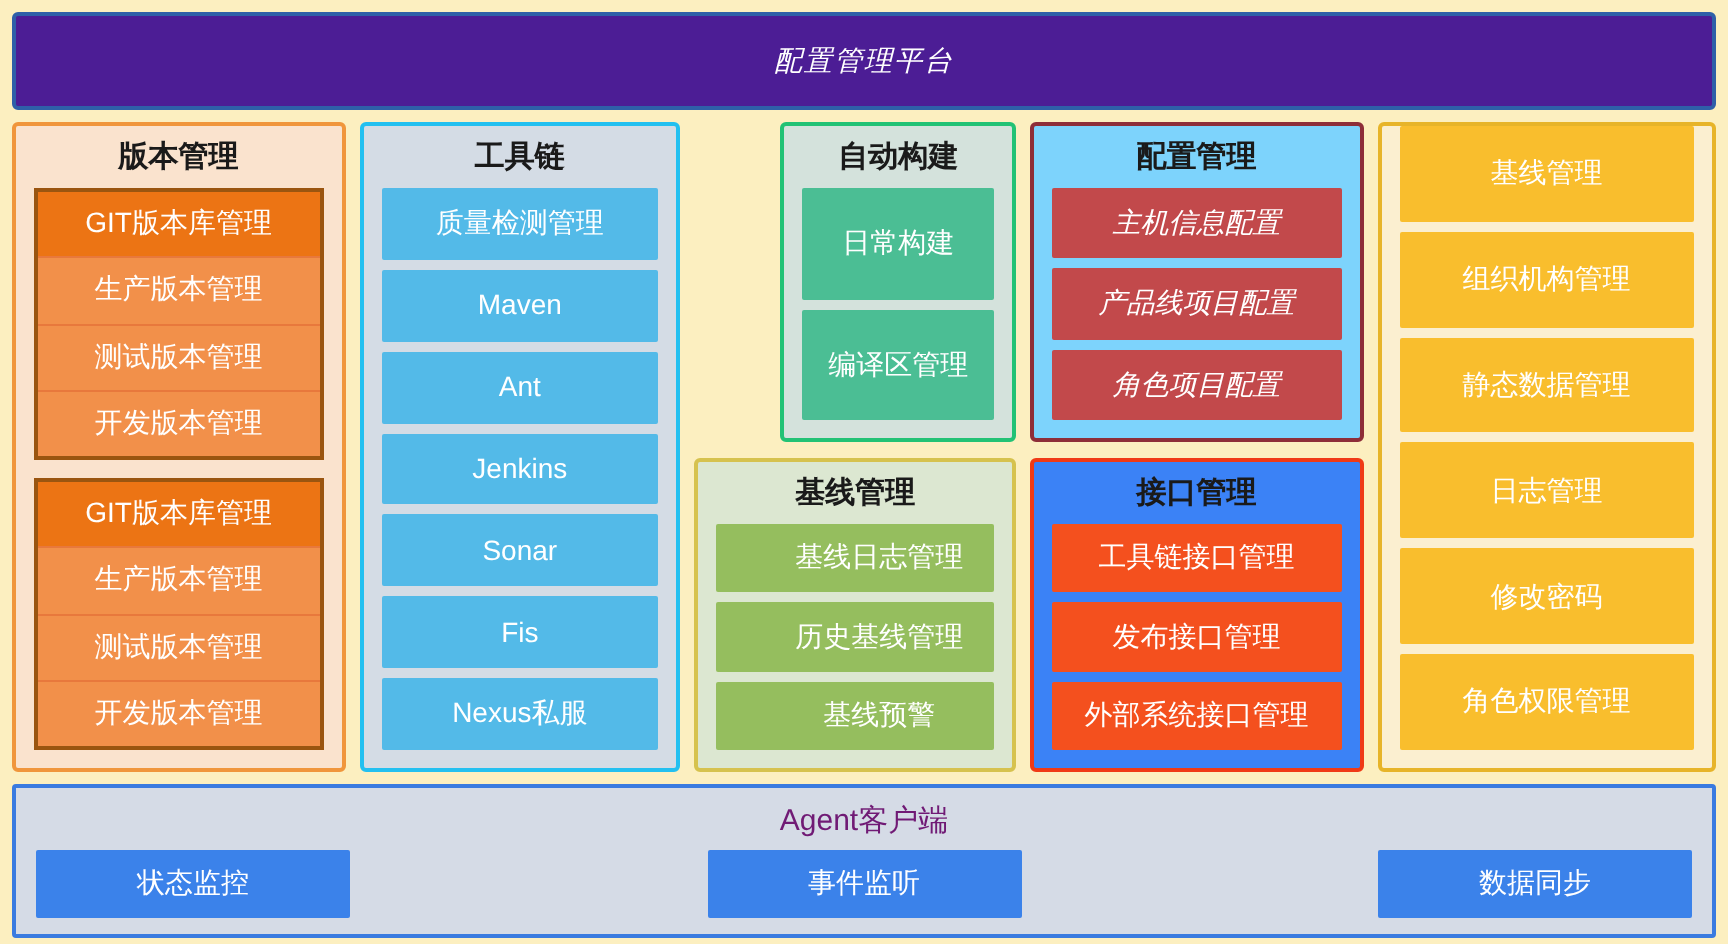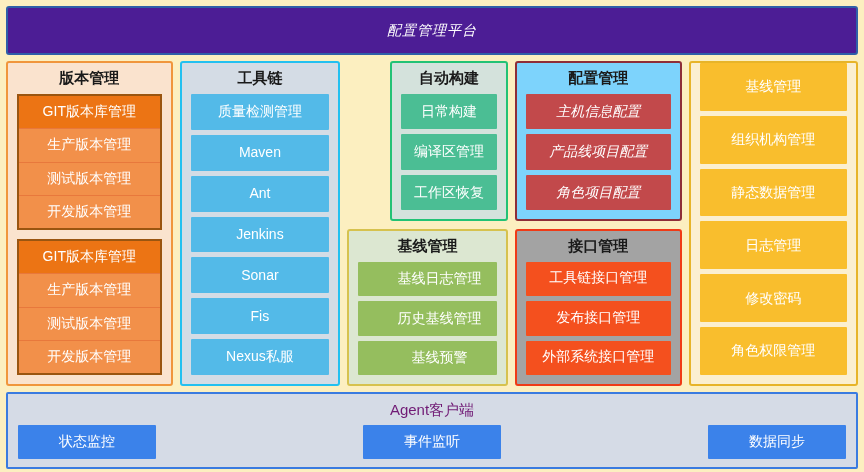--- a/index.html
+++ b/index.html
@@ -146,23 +146,22 @@
     border: 2px solid #8E2E38;
     background: #7dd3fc;
     height: 160px;
     flex: none;
   }
   .panel-config .item { background: #C2494B; font-style: italic; }
 
   
   .panel-iface {
     border: 2px solid #F03A16;
-    background: #a3a3a3;
-    flex: 1 1 0;
-    font-family: Liberation Mono, monospace;
+    background: #3b82f6;
+    flex: 1 1 0;
   }
   .panel-iface .item { background: #F4501E; }
 
   
   .panel-system {
     border: 2px solid #E7B429;
     background: #FBEFD0;
     flex: 1 1 0;
   }
   .panel-system .item { background: #F9BE2D; }
@@ -186,21 +185,21 @@
     flex: none;
   }
   .agent-buttons {
     flex: 1 1 auto;
     display: flex;
     align-items: center;
     justify-content: space-between;
     min-height: 0;
   }
   .agent-btn {
-    width: 138px;
+    width: 157px;
     height: 34px;
     background: #3B82EA;
     color: #FFFFFF;
     font-size: 14px;
     display: flex; align-items: center; justify-content: center;
     border-radius: 1px;
   }
 </style>
 </head>
 <body>
@@ -243,21 +242,20 @@
         </div>
       </div>
     </div>
 
     <div class="col col-3">
       <div class="panel panel-build">
         <div class="panel-title">自动构建</div>
         <div class="panel-body">
           <div class="item">日常构建</div>
           <div class="item">编译区管理</div>
-          <div class="item">工作区恢复</div>
         </div>
       </div>
       <div class="panel panel-baseline">
         <div class="panel-title">基线管理</div>
         <div class="panel-body">
           <div class="item">基线日志管理</div>
           <div class="item">历史基线管理</div>
           <div class="item">基线预警</div>
         </div>
       </div>

